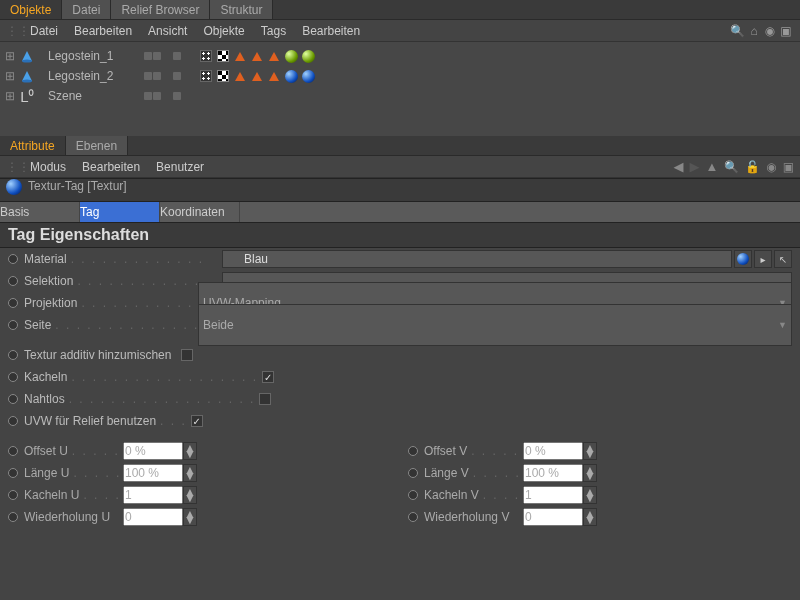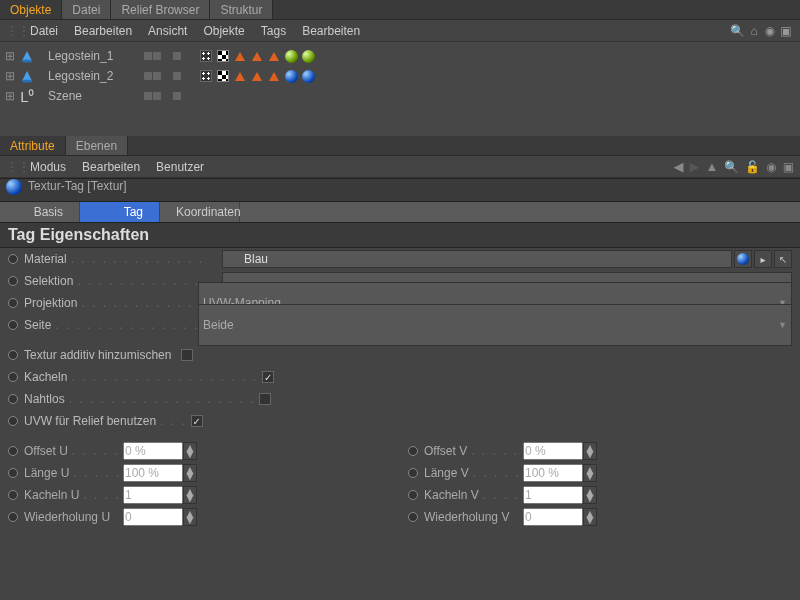--- a/index.html
+++ b/index.html
@@ -29,21 +29,21 @@
   .sphere.green{ background:radial-gradient(circle at 30% 30%,#dfffa0,#6a9a00 60%,#2a4000);}
   .sphere.blue{ background:radial-gradient(circle at 30% 30%,#a0d0ff,#1050c0 60%,#001040);}
   .sphere.bluesm{ width:14px;height:14px;border-radius:50%;background:radial-gradient(circle at 30% 30%,#a0d0ff,#1050c0 60%,#001040);}
   .cone { width:14px;height:14px;}
   .cone svg{width:14px;height:14px;}
 
   
   .attr-header { display:flex;align-items:flex-start;background:#3a3a3a;height:24px;padding:0 6px;border-top:1px solid #222;border-bottom:1px solid #222;}
   .attr-header .sphere{width:16px;height:16px;margin-right:6px;}
   .subtabbar { display:flex;background:#5a5a5a;height:20px;}
-  .subtab { width:80px;text-align:right;padding:3px 16px;background:#5a5a5a;color:#ccc;border-right:1px solid #444;cursor:pointer;}
+  .subtab { width:80px;text-align:left;padding:3px 0;background:#5a5a5a;color:#ccc;border-right:1px solid #444;cursor:pointer;}
   .subtab.active { background:#3b6fd4;color:#fff;}
   .section-title { background:#3a3a3a;padding:3px 8px;color:#ddd;border-top:1px solid #222;border-bottom:1px solid #222;font-weight:bold;font-size:16px;}
   .proprow { display:flex;align-items:center;height:22px;padding:0 8px;}
   .proprow .radio{ width:10px;height:10px;border:1px solid #888;border-radius:50%;margin-right:6px;background:#333;flex-shrink:0;}
   .proprow .label{ color:#bbb; white-space:nowrap;}
   .proprow .dots-fill{ flex:0 0 auto; color:#666;letter-spacing:2px;overflow:hidden;white-space:nowrap;padding:0 4px;}
   .labelcol{display:flex;align-items:center;width:190px;flex-shrink:0;}
   .proprow input[type=text]{ background:#575757;border:1px solid #333;color:#ddd;padding:2px 21px;height:18px;margin-left:24px;}
   .proprow select,.selbox{ flex:1;background:#575757;border:1px solid #333;color:#ddd;padding:20px 4px;height:18px;display:flex;align-items:center;justify-content:space-between;}
   .selbox .chev{color:#888;font-size:9px;}

